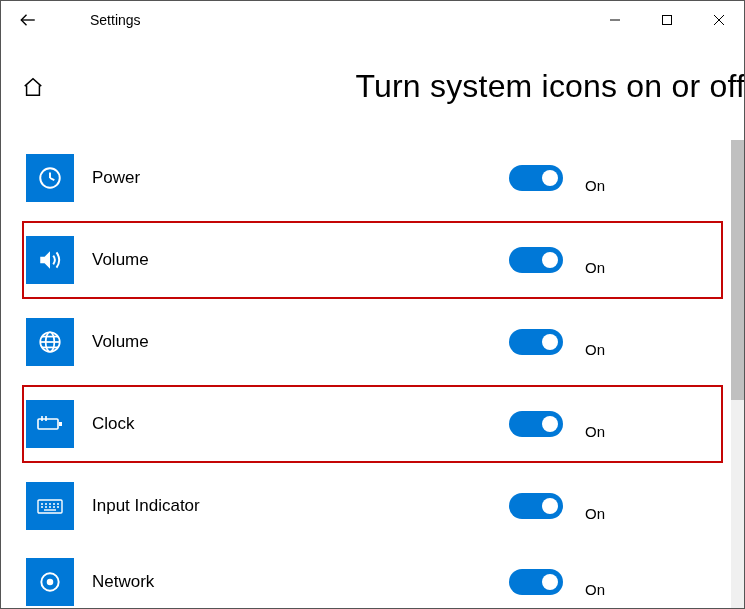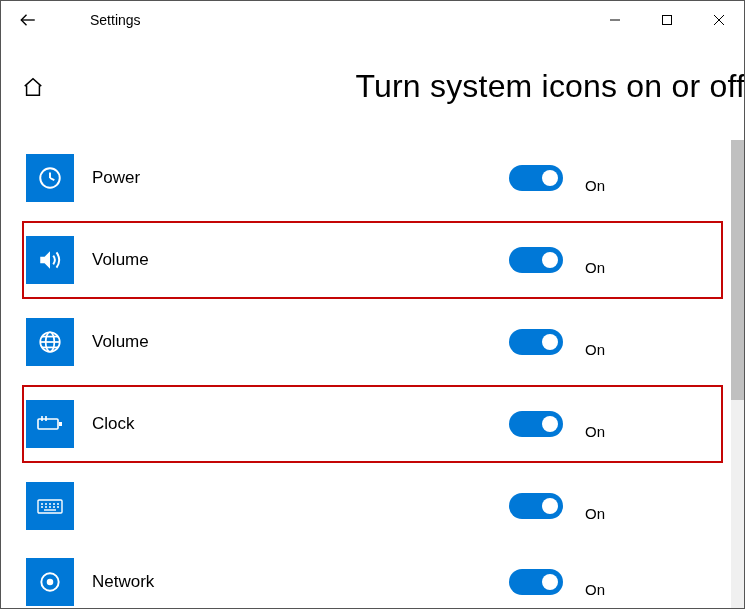--- a/index.html
+++ b/index.html
@@ -258,20 +258,21 @@
           <line x1="17" y1="8" x2="19" y2="8"></line>
           <line x1="21" y1="8" x2="23" y2="8"></line>
         <line x1="5" y1="11" x2="7" y2="11"></line>
           <line x1="9" y1="11" x2="11" y2="11"></line>
           <line x1="13" y1="11" x2="15" y2="11"></line>
           <line x1="17" y1="11" x2="19" y2="11"></line>
           <line x1="21" y1="11" x2="23" y2="11"></line>
         <line x1="8" y1="14" x2="20" y2="14"></line>
       </svg>
     </div>
+    <div class="label">Input Indicator</div>
     <div class="toggle-wrap">
       <div class="toggle">
           <div class="knob"></div>
         </div>
       <div class="state">On</div>
     </div>
   </div>
 
   <div class="row">
     <div class="icon-box">

